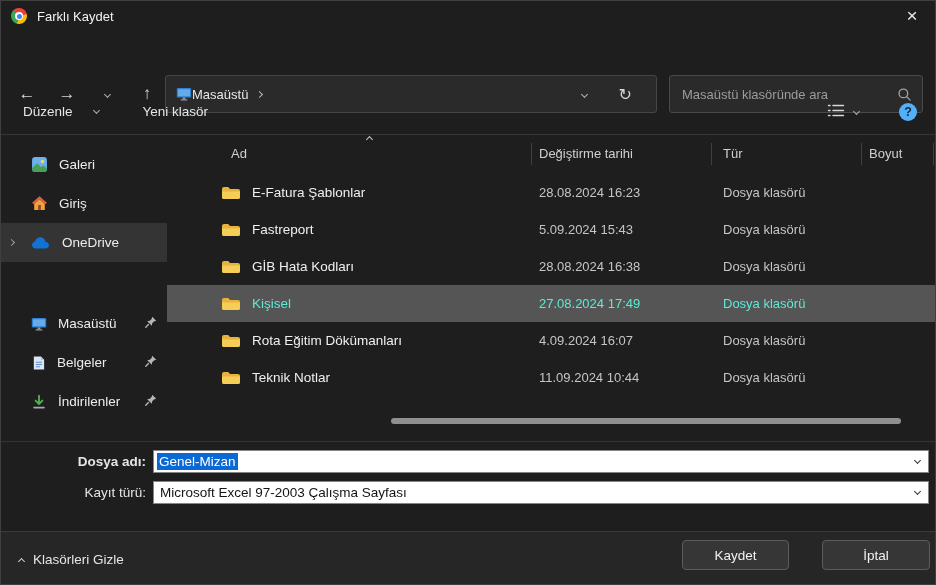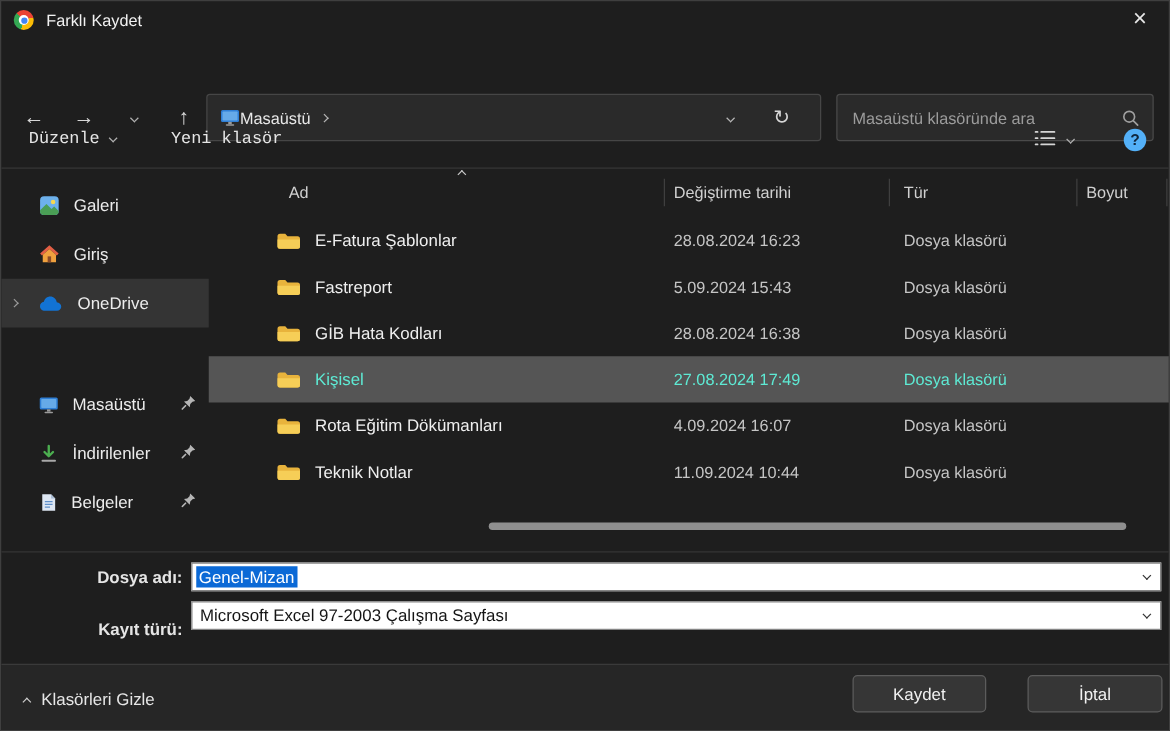--- a/index.html
+++ b/index.html
@@ -41,21 +41,21 @@
   .addr-caret{margin-left:auto;color:#b5b5b5;}
   .refresh{margin-left:26px;margin-right:8px;color:#d6d6d6;font-size:16px;background:none;border:none;cursor:pointer;font-family:inherit;}
   .searchbox{position:absolute;left:668px;top:44px;width:254px;height:38px;background:#2a2a2a;border:1px solid #4a4a4a;border-radius:3px;}
   .searchbox input{position:absolute;left:0;top:0;width:222px;height:36px;background:transparent;border:none;outline:none;
     color:#e8e8e8;font-size:13px;padding-left:12px;font-family:inherit;}
   .searchbox input::placeholder{color:#9c9c9c;}
   .search-icon{position:absolute;right:10px;top:11px;}
 
   
   .toolbar{position:absolute;left:0;top:88px;right:0;height:46px;display:flex;align-items:center;border-bottom:1px solid #363636;padding:0 18px 0 14px;}
-  .tool-btn{display:flex;align-items:center;gap:8px;background:none;border:none;color:#e6e6e6;font-size:13.5px;cursor:pointer;font-family:Liberation Mono, monospace;padding:6px 8px;}
+  .tool-btn{display:flex;align-items:center;gap:21px;background:none;border:none;color:#e6e6e6;font-size:13.5px;cursor:pointer;font-family:Liberation Sans, sans-serif;padding:6px 8px;}
   .tool-btn .chev{color:#b0b0b0;margin-top:-2px;}
   .tool-right{margin-left:auto;display:flex;align-items:center;gap:12px;}
   .view-btn{display:flex;align-items:center;gap:9px;background:none;border:none;cursor:pointer;color:#d6d6d6;padding:6px;}
   .help-btn{width:18px;height:18px;border-radius:50%;background:#53b0f8;color:#10263d;font-weight:bold;font-size:12.5px;
     display:flex;align-items:center;justify-content:center;border:none;cursor:pointer;margin-left:22px;font-family:inherit;}
 
   
   .body{position:absolute;left:0;top:134px;right:0;height:306px;}
   .sidebar{position:absolute;left:0;top:0;width:166px;height:100%;padding-top:10px;}
   .side-group{display:flex;flex-direction:column;}
@@ -80,21 +80,21 @@
   .row .c-date{padding-left:8px;color:#c5c5c5;font-size:13px;}
   .row .c-type{padding-left:12px;color:#c5c5c5;font-size:13px;}
   .row .c-size{padding-left:8px;color:#c5c5c5;font-size:13px;}
   .row.hl{background:#555555;}
   .row.hl .c-name,.row.hl .c-date,.row.hl .c-type{color:#5eead4;}
   .hscroll{position:absolute;left:224px;top:283px;width:510px;height:6px;border-radius:3px;background:#8f8f8f;cursor:pointer;}
 
   
   .formarea{position:absolute;left:0;top:440px;right:0;height:90px;border-top:1px solid #343434;}
   .frm-label{position:absolute;left:0;width:145px;text-align:right;font-size:13.5px;color:#e5e5e5;line-height:23px;}
-  .lab1{top:8px;font-weight:bold;} .lab2{top:50px;font-weight:bold;}
+  .lab1{top:8px;font-weight:bold;} .lab2{top:39px;}
   .textfield{position:absolute;left:152px;top:8px;width:776px;height:23px;background:#ffffff;border:1px solid #858585;display:flex;align-items:center;cursor:text;}
   .sel-text{margin-left:3px;background:#0b69d6;color:#ffffff;font-size:13.5px;padding:1px 2px;}
   .combo{position:absolute;left:152px;top:39px;width:776px;height:23px;background:#ffffff;border:1px solid #858585;display:flex;align-items:center;cursor:pointer;}
   .combo-text{margin-left:6px;color:#141414;font-size:13.5px;}
   .field-chev{position:absolute;right:8px;top:7px;color:#333;}
 
   
   .footer{position:absolute;left:0;top:530px;right:0;height:55px;background:#262626;border-top:1px solid #3a3a3a;}
   .hidefolders{position:absolute;left:12px;top:19px;display:flex;align-items:center;gap:9px;color:#e6e6e6;font-size:13.5px;cursor:pointer;background:none;border:none;font-family:inherit;}
   .hidefolders .chev{color:#cfcfcf;margin-top:3px;}
@@ -230,42 +230,42 @@
           <span>Masaüstü</span>
           <span class="pin">
             <svg viewBox="0 0 12 12" width="12" height="12">
                 <path d="M7.2.8 11.2 4.8 9 5.4 7.2 7.2 6.8 9.8 2.2 5.2 4.8 4.8 6.6 3Z" fill="#b5b5b5"></path>
                 <path d="M3.4 8.6.8 11.2" stroke="#b5b5b5" stroke-width="1.4" stroke-linecap="round"></path>
               </svg>
           </span>
         </div>
         <div class="side-item">
           <span class="icon16">
-            <svg viewBox="0 0 16 16" width="16" height="16" fill="none">
-                <path d="M8 1.8 V9.6 M4.6 6.6 8 10 11.4 6.6" stroke="#4caf50" stroke-width="1.9" stroke-linecap="round" stroke-linejoin="round"></path>
-                <path d="M3 13.6 H13" stroke="#a8a8a8" stroke-width="1.6" stroke-linecap="round"></path>
-              </svg>
-          </span>
-          <span>İndirilenler</span>
+            <svg viewBox="0 0 16 16" width="15" height="16">
+                <path d="M3 1 H10.5 L14 4.5 V15 H3Z" fill="#dde6f2"></path>
+                <path d="M10.5 1 14 4.5 H10.5Z" fill="#a9bcd4"></path>
+                <path d="M5.2 7.2 H11.8 M5.2 9.6 H11.8 M5.2 12 H9.6" stroke="#5f8fc9" stroke-width="1.1"></path>
+              </svg>
+          </span>
+          <span>Belgeler</span>
           <span class="pin">
             <svg viewBox="0 0 12 12" width="12" height="12">
                 <path d="M7.2.8 11.2 4.8 9 5.4 7.2 7.2 6.8 9.8 2.2 5.2 4.8 4.8 6.6 3Z" fill="#b5b5b5"></path>
                 <path d="M3.4 8.6.8 11.2" stroke="#b5b5b5" stroke-width="1.4" stroke-linecap="round"></path>
               </svg>
           </span>
         </div>
         <div class="side-item">
           <span class="icon16">
-            <svg viewBox="0 0 16 16" width="15" height="16">
-                <path d="M3 1 H10.5 L14 4.5 V15 H3Z" fill="#dde6f2"></path>
-                <path d="M10.5 1 14 4.5 H10.5Z" fill="#a9bcd4"></path>
-                <path d="M5.2 7.2 H11.8 M5.2 9.6 H11.8 M5.2 12 H9.6" stroke="#5f8fc9" stroke-width="1.1"></path>
-              </svg>
-          </span>
-          <span>Belgeler</span>
+            <svg viewBox="0 0 16 16" width="16" height="16" fill="none">
+                <path d="M8 1.8 V9.6 M4.6 6.6 8 10 11.4 6.6" stroke="#4caf50" stroke-width="1.9" stroke-linecap="round" stroke-linejoin="round"></path>
+                <path d="M3 13.6 H13" stroke="#a8a8a8" stroke-width="1.6" stroke-linecap="round"></path>
+              </svg>
+          </span>
+          <span>İndirilenler</span>
           <span class="pin">
             <svg viewBox="0 0 12 12" width="12" height="12">
                 <path d="M7.2.8 11.2 4.8 9 5.4 7.2 7.2 6.8 9.8 2.2 5.2 4.8 4.8 6.6 3Z" fill="#b5b5b5"></path>
                 <path d="M3.4 8.6.8 11.2" stroke="#b5b5b5" stroke-width="1.4" stroke-linecap="round"></path>
               </svg>
           </span>
         </div>
       </div>
     </div>
 

